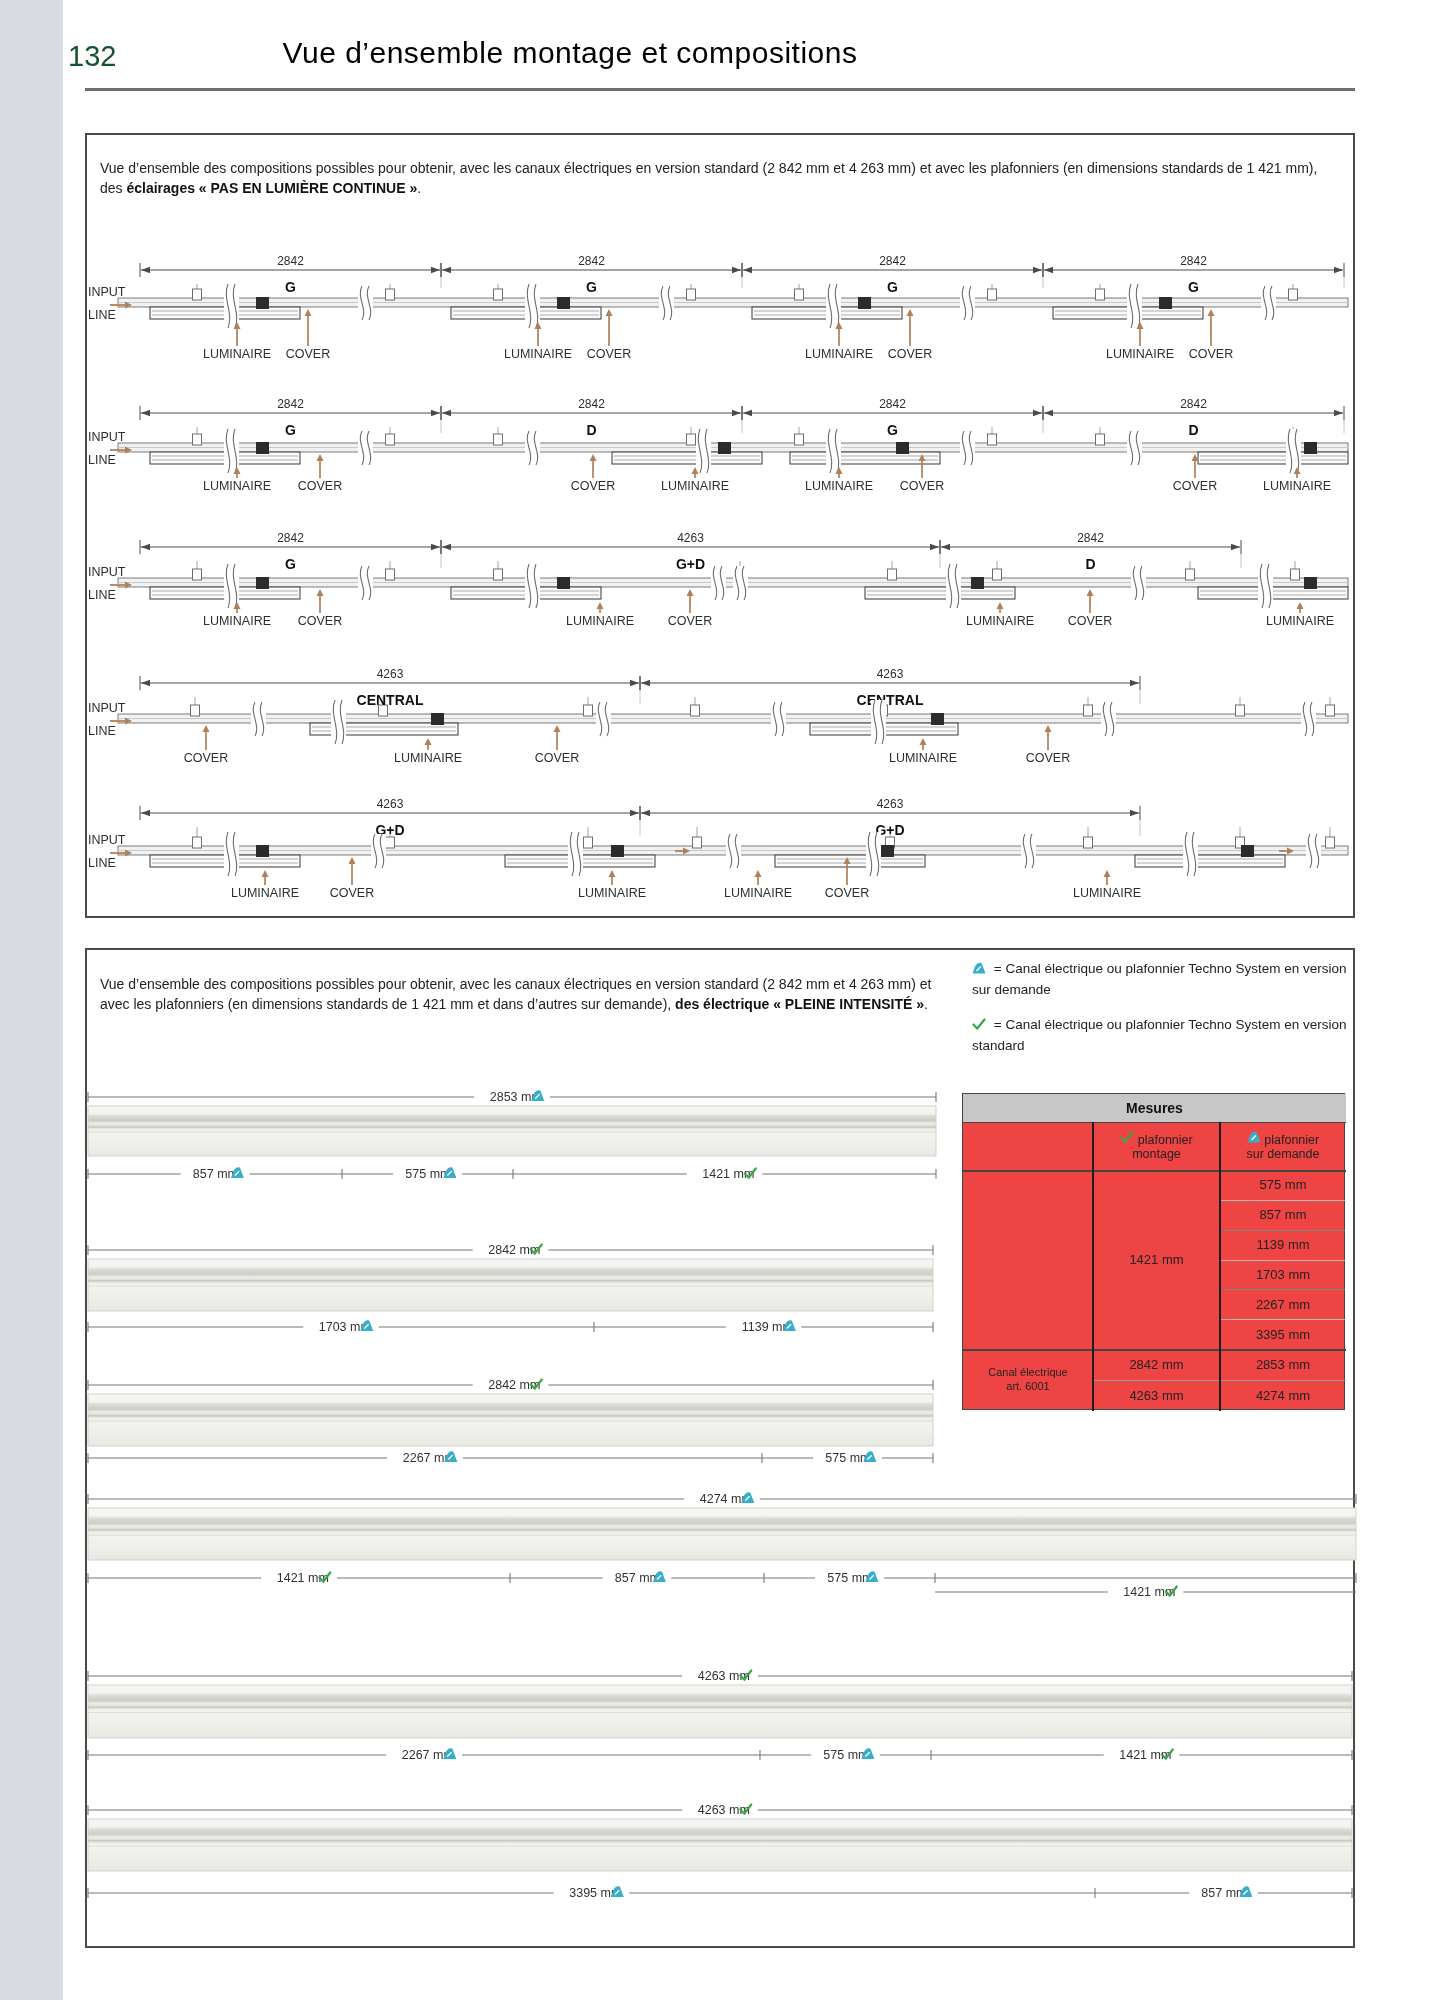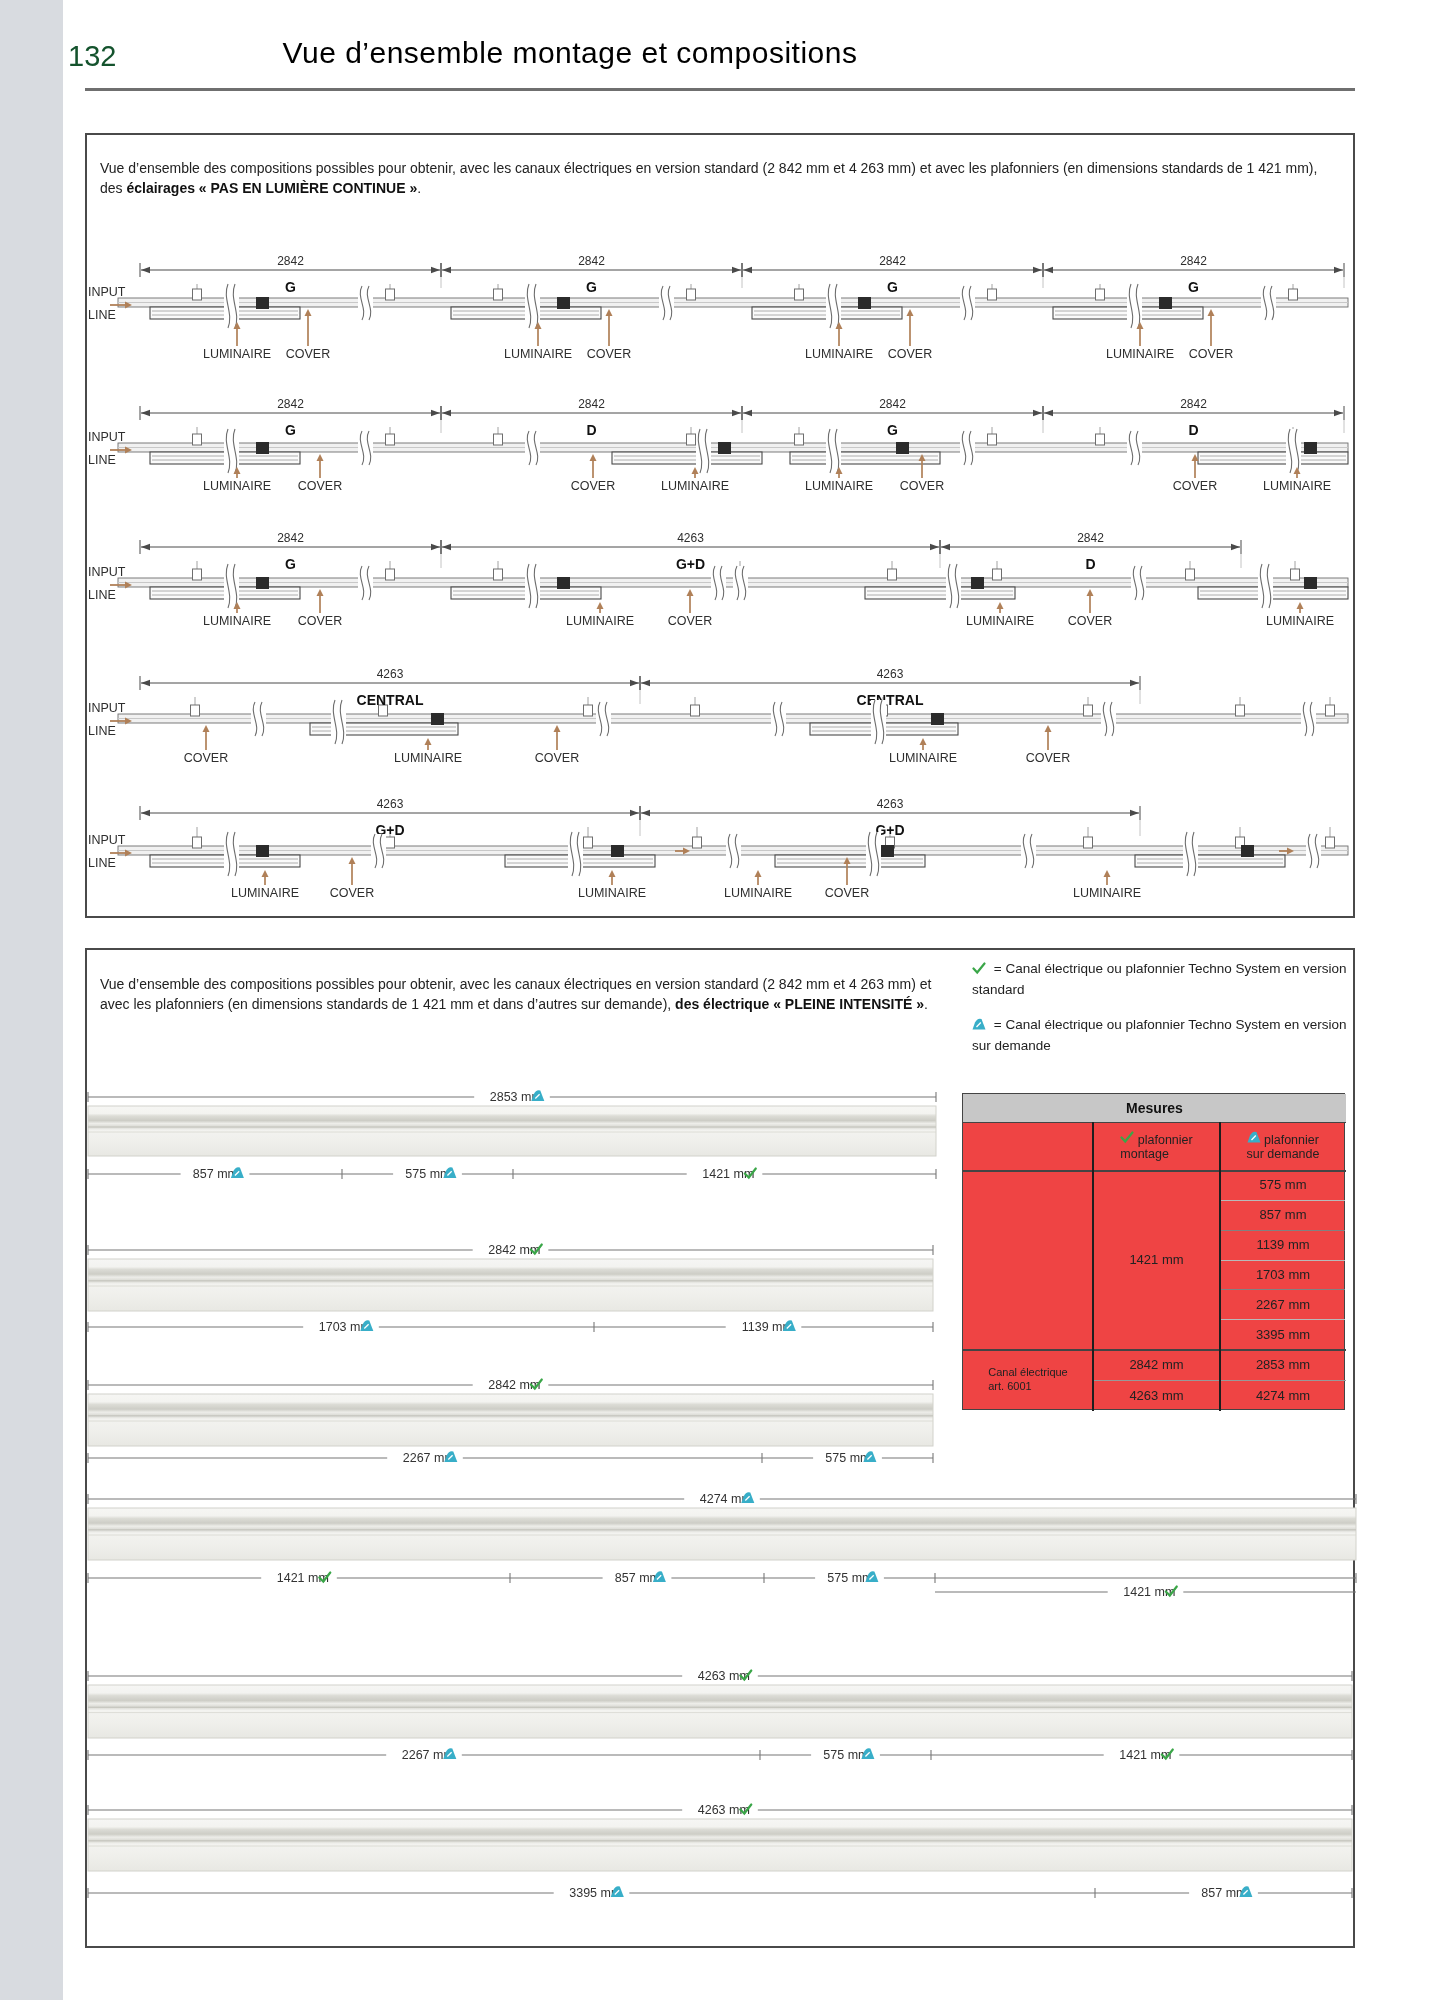--- a/index.html
+++ b/index.html
@@ -17,21 +17,21 @@
   .intro{position:absolute;font-size:14px;line-height:1.45;color:#222;}
   #box1-intro{left:100px;top:144px;width:1238px;}
   #box2-intro{left:100px;top:960px;width:862px;}
   .intro b{font-weight:bold;color:#111;}
   #legend{position:absolute;left:972px;top:960px;width:382px;font-size:13.5px;line-height:1.4;color:#222;}
   .legend-item{margin-bottom:16px;}
   .lg-icon{display:inline-block;vertical-align:-2px;margin-right:4px;}
   #art{position:absolute;left:0;top:0;width:1435px;height:2000px;pointer-events:none;}
   #mtable{position:absolute;left:962px;top:1093px;width:383px;height:317px;background:#ef4444;
           border:1px solid #444;box-sizing:border-box;font-size:13px;color:#222;}
-  .tc{position:absolute;display:flex;align-items:center;justify-content:center;text-align:left;}
+  .tc{position:absolute;display:flex;align-items:center;justify-content:center;text-align:center;}
   .tline{position:absolute;background:#aaa;}
   .band{position:absolute;background:#c7c7c7;display:flex;align-items:center;justify-content:center;
         font-weight:bold;font-size:14px;color:#111;}
 </style>
 </head>
 <body>
 
 <div id="page">
   <div id="left-strip"></div>
   <div id="page-number">132</div>
@@ -41,30 +41,30 @@
   <div id="box1" class="frame"></div>
   <div id="box2" class="frame"></div>
 
   <p id="box1-intro" class="intro"><span>Vue d’ensemble des compositions possibles pour obtenir, avec les canaux électriques en version standard (2 842 mm et 4 263 mm) et avec les plafonniers (en dimensions standards de 1 421 mm), des </span><b>éclairages « PAS EN LUMIÈRE CONTINUE »</b><span>.</span></p>
 
   <p id="box2-intro" class="intro"><span>Vue d’ensemble des compositions possibles pour obtenir, avec les canaux électriques en version standard (2 842 mm et 4 263 mm) et avec les plafonniers (en dimensions standards de 1 421 mm et dans d’autres sur demande), </span><b>des électrique « PLEINE INTENSITÉ »</b><span>.</span></p>
 
   <div id="legend">
     <div class="legend-item">
       <span class="lg-icon"><svg width="14" height="13" viewBox="0 0 14 13">
-            <path d="M1.5 6.5 L5.2 10.5 L12.5 1.5" stroke="#3aa648" stroke-width="2.2" fill="none" stroke-linecap="round"></path>
-          </svg></span>
-      <span>= Canal électrique ou plafonnier Techno System en version standard</span>
-    </div>
-    <div class="legend-item">
-      <span class="lg-icon"><svg width="14" height="13" viewBox="0 0 14 13">
             <path d="M0.5 11.5 L13.5 11.5 L9.5 1 Q5.5 -0.5 3 4.5 Z" fill="#38aec8"></path>
             <path d="M4.5 9 L8.8 4.5" stroke="#fff" stroke-width="1.3" fill="none"></path>
           </svg></span>
       <span>= Canal électrique ou plafonnier Techno System en version sur demande</span>
+    </div>
+    <div class="legend-item">
+      <span class="lg-icon"><svg width="14" height="13" viewBox="0 0 14 13">
+            <path d="M1.5 6.5 L5.2 10.5 L12.5 1.5" stroke="#3aa648" stroke-width="2.2" fill="none" stroke-linecap="round"></path>
+          </svg></span>
+      <span>= Canal électrique ou plafonnier Techno System en version standard</span>
     </div>
   </div>
 
   <div id="mtable">
       <div class="band" style="left:0;top:0;width:383px;height:28px;">Mesures</div>
       <div class="tc" style="left:130px;top:28px;width:127px;height:48px;font-size:12.5px;">
         <div><svg width="14" height="13" viewBox="0 0 14 13">
             <path d="M1.5 6.5 L5.2 10.5 L12.5 1.5" stroke="#3aa648" stroke-width="2.2" fill="none" stroke-linecap="round"></path>
           </svg> <span>plafonnier</span><br><span>montage</span></div>
       </div>

